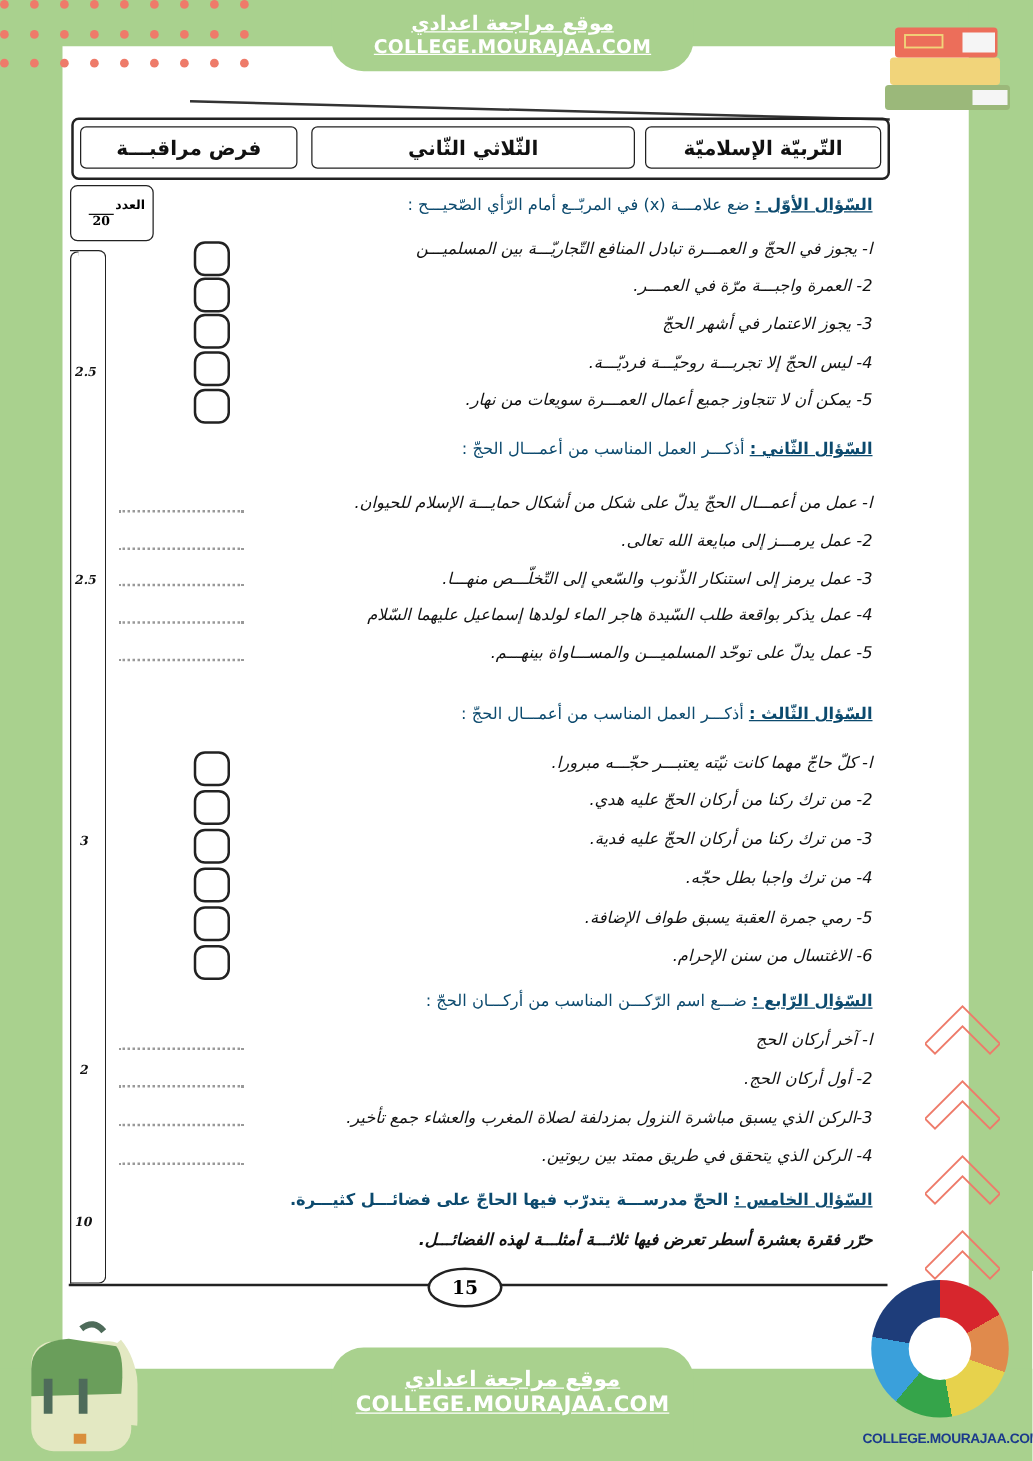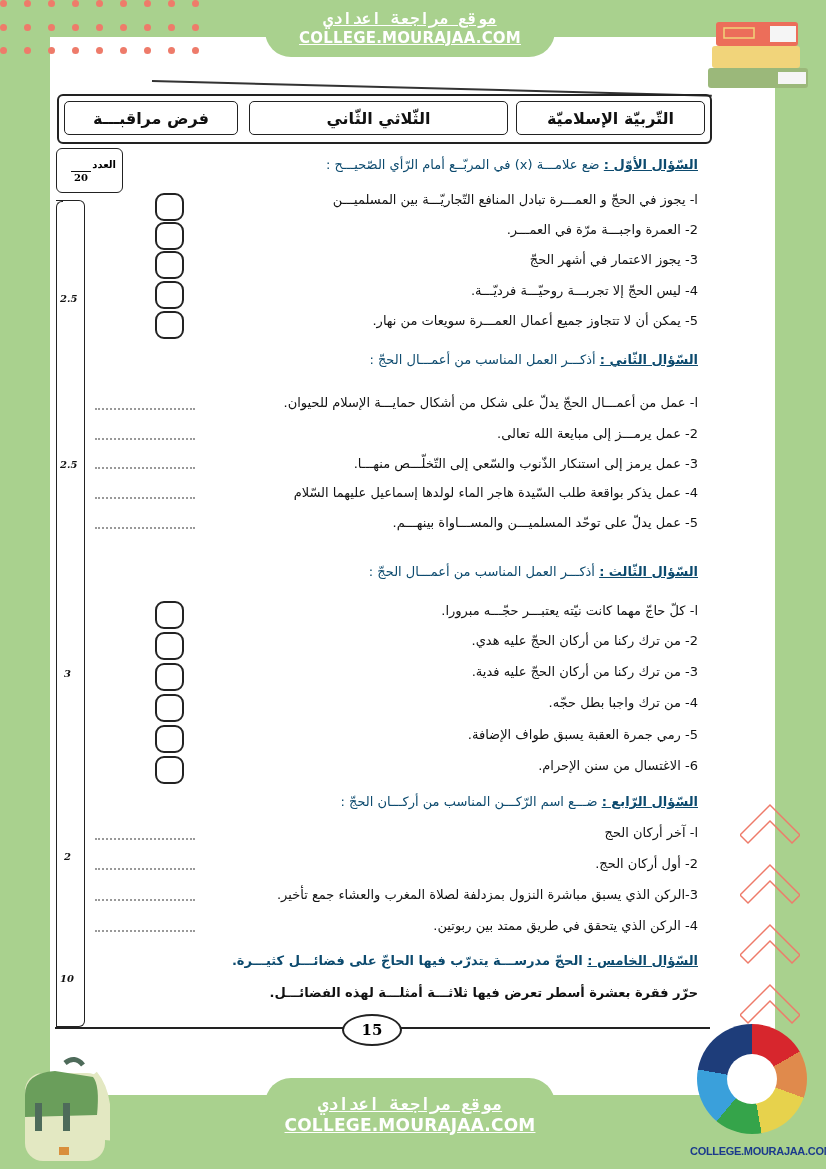--- a/index.html
+++ b/index.html
@@ -6,41 +6,41 @@
   body { width:826px; height:1169px; position:relative; overflow:hidden; background:#ffffff; font-family:"DejaVu Sans", sans-serif; }
   .green { background:#a9d18e; position:absolute; }
   #top-band { left:0; top:0; width:826px; height:37px; }
   #left-band { left:0; top:0; width:50px; height:1169px; }
   #right-band { left:775px; top:0; width:51px; height:1169px; }
   #bottom-band { left:0; top:1095px; width:826px; height:74px; }
   .dot { position:absolute; width:7px; height:7px; border-radius:50%; background:#ee7b6a; }
   .banner { position:absolute; left:265px; width:290px; background:#a9d18e; color:#fff; text-align:center; border-radius:0 0 26px 26px; font-weight:bold; }
   #banner-top { top:0; height:57px; }
   #banner-bottom { top:1078px; height:82px; border-radius:26px 26px 0 0; }
-  .banner .ar { font-size:16px; text-decoration:underline; display:block;font-family:Liberation Mono, monospace; }
+  .banner .ar { font-size:16px; text-decoration:underline; display:block; }
   .banner .en { font-size:15px; text-decoration:underline; display:block; font-family:"DejaVu Sans", sans-serif; letter-spacing:0.2px; }
   #banner-top .ar { padding-top:9px; }
   #banner-bottom .ar { padding-top:16px; font-size:17px; }
   #banner-bottom .en { font-size:17px; }
   .header-frame { position:absolute; left:57px; top:94px; width:651px; height:46px; border:2px solid #222; border-radius:6px; }
   .hbox { position:absolute; top:5px; height:32px; border:1.5px solid #222; border-radius:5px; display:flex; align-items:center; justify-content:center; font-weight:bold; font-size:16px; color:#111; }
   #hbox-subject { right:5px; width:187px;margin-left:43px; }
   #hbox-term { right:202px; width:257px; }
   #hbox-type { left:5px; width:172px;text-align:center; }
 
   .score-total { position:absolute; left:56px; top:148px; width:65px; height:43px; border:1.5px solid #222; border-radius:6px; }
   .score-total .lbl { position:absolute; right:6px; top:10px; font-size:10px; font-weight:bold; }
   .score-total .val { position:absolute; left:14px; top:22px; font-size:10px; font-weight:bold; border-top:1px solid #111; padding:0 3px; font-family:"DejaVu Serif", serif; }
   .score-col { position:absolute; left:56px; top:200px; width:28px; height:825px; border:1.5px solid #222; border-left:none; border-radius:0 6px 6px 0; }
   .score-col::before { content:""; position:absolute; left:0; top:0; width:6px; height:100%; border-left:1.5px solid #222; border-top:1.5px solid #222; border-radius:6px 0 0 0; }
   .score { position:absolute; left:4px; font-size:10px; font-weight:bold; font-family:"DejaVu Serif", serif; color:#111;font-style:italic; }
 
   .q { position:absolute; right:128px; direction:rtl; font-size:13px; color:#0c4a6e; white-space:nowrap; }
   .q-title { font-weight:bold; text-decoration:underline; }
-  .item { position:absolute; right:128px; direction:rtl; font-size:13px; color:#111; white-space:nowrap; }
+  .item { position:absolute; right:128px; direction:rtl; font-size:13px; color:#111; white-space:nowrap;font-style:italic; }
   .cb { position:absolute; left:155px; width:25px; height:24px; border:2px solid #222; border-radius:9px; background:#fff; }
   .dots { position:absolute; left:95px; width:100px; border-bottom:2px dotted #999; height:0; }
 
   .page-num { position:absolute; left:342px; top:1014px; width:56px; height:28px; border:2px solid #222; border-radius:50%; background:#fff; display:flex; align-items:center; justify-content:center; font-weight:bold; font-size:15px; font-family:"DejaVu Serif", serif; }
   .page-line { position:absolute; left:55px; top:1027px; width:655px; height:0; border-top:2px solid #222; }
   .top-line { position:absolute; left:152px; top:80px; width:560px; height:0; border-top:2px solid #333; transform:rotate(1.5deg); transform-origin:left; }
 
   .chev { position:absolute; left:740px; width:60px; height:60px; }
   .logo-ring { position:absolute; left:697px; top:1024px; width:110px; height:110px; border-radius:50%;
      background:conic-gradient(#d7262d 0 60deg,#e08a4c 60deg 110deg,#e7d24c 110deg 170deg,#35a44a 170deg 220deg,#3aa0db 220deg 280deg,#1e3d7a 280deg 360deg); }

